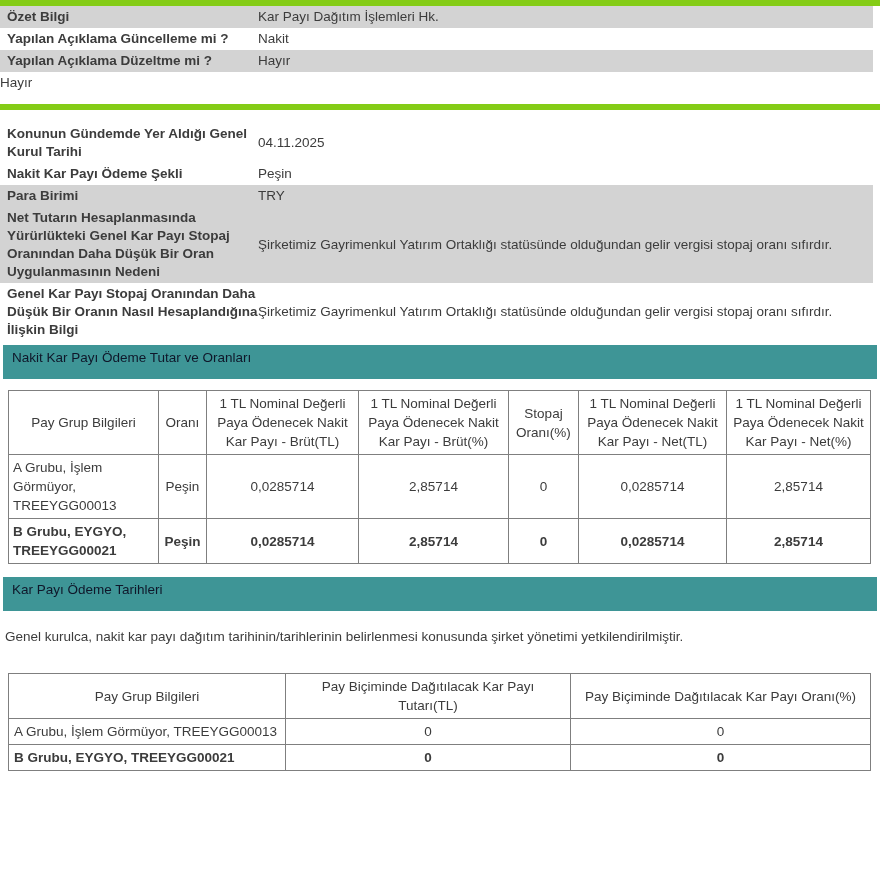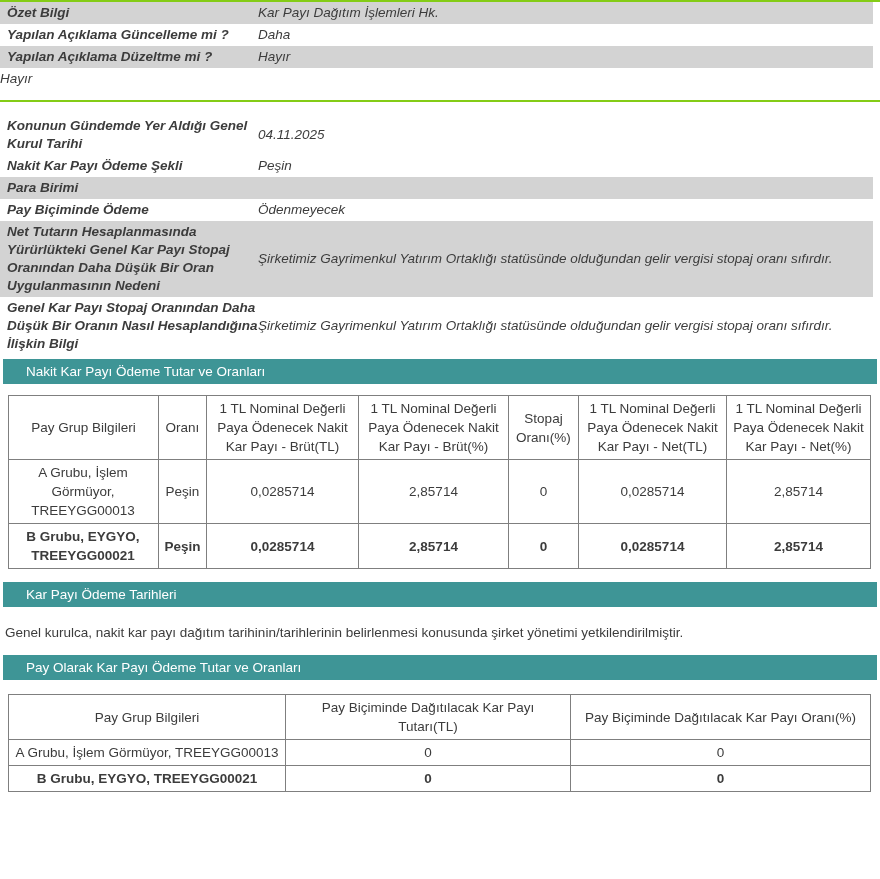--- a/index.html
+++ b/index.html
@@ -6,21 +6,21 @@
   html, body { background: #ffffff; }
   body {
     width: 880px;
     font-family: "Liberation Sans", "DejaVu Sans", sans-serif;
     font-size: 13.5px;
     color: #3c3c3c;
   }
   .page { width: 880px; }
 
   
-  .info-block { border-top: 2px solid #84cc16; font-style: italic; }
+  .info-block { border-top: 6px solid #84cc16; }
   .info-block.first { margin-bottom: 10px; }
   .info-block.second { padding-top: 13px; }
   .info-row {
     display: flex;
     align-items: center;
     min-height: 22px;
     padding: 2px 0;
     margin-right: 7px;
   }
   .info-row.alt { background: #d3d3d3; }
@@ -35,24 +35,24 @@
     flex: 1;
     padding-left: 0;
     margin-left: 0;
     line-height: 18px;
     padding-right: 0;
   }
 
   
   .section-bar {
     background: #3e9596;
-    color: #ffffff;
-    height: 25px;
+    color: #0f172a;
+    height: 34px;
     line-height: 25px;
-    padding-left: 23px;
+    padding-left: 9px;
     margin: 0 3px;
     font-size: 13.5px;
     overflow: hidden;
     white-space: nowrap;
   }
   .bar-cash { margin-top: 4px; }
   .bar-dates { margin-top: 13px; }
   .bar-stock { margin-top: 0; }
 
   
@@ -63,21 +63,21 @@
   }
   th, td {
     border: 1px solid #7f7f7f;
     font-weight: normal;
     vertical-align: middle;
     line-height: 19px;
     padding: 3px 5px;
   }
   th { text-align: center; }
   td { text-align: center; }
-  td.left, th.left { text-align: center; }
+  td.left, th.left { text-align: left; }
   .cash-table { width: 862px; margin-top: 11px; }
   .cash-table th { height: 64px; }
   .cash-table tr.row-a td { height: 62px; }
   .cash-table tr.row-b td { height: 45px; }
   .cash-table td.left { padding-left: 4px; }
   tr.bold td { font-weight: bold; }
 
   .stock-table { width: 862px; margin-top: 14px; }
   .stock-table th { height: 26px; }
   .stock-table td { height: 25px; }
@@ -93,21 +93,21 @@
 
 <div class="page">
 
   <div class="info-block first">
     <div class="info-row alt">
       <div class="info-label">Özet Bilgi</div>
       <div class="info-value">Kar Payı Dağıtım İşlemleri Hk.</div>
     </div>
     <div class="info-row">
       <div class="info-label">Yapılan Açıklama Güncelleme mi ?</div>
-      <div class="info-value">Daha</div>
+      <div class="info-value">Nakit</div>
     </div>
     <div class="info-row alt">
       <div class="info-label">Yapılan Açıklama Düzeltme mi ?</div>
       <div class="info-value">Hayır</div>
     </div>
     <div class="info-row">
       <div class="info-value">Hayır</div>
     </div>
   </div>
 
@@ -115,24 +115,21 @@
     <div class="info-row">
       <div class="info-label">Konunun Gündemde Yer Aldığı Genel Kurul Tarihi</div>
       <div class="info-value">04.11.2025</div>
     </div>
     <div class="info-row">
       <div class="info-label">Nakit Kar Payı Ödeme Şekli</div>
       <div class="info-value">Peşin</div>
     </div>
     <div class="info-row alt">
       <div class="info-label">Para Birimi</div>
-    </div>
-    <div class="info-row">
-      <div class="info-label">Pay Biçiminde Ödeme</div>
-      <div class="info-value">Ödenmeyecek</div>
+      <div class="info-value">TRY</div>
     </div>
     <div class="info-row alt">
       <div class="info-label">Net Tutarın Hesaplanmasında Yürürlükteki Genel Kar Payı Stopaj Oranından Daha Düşük Bir Oran Uygulanmasının Nedeni</div>
       <div class="info-value">Şirketimiz Gayrimenkul Yatırım Ortaklığı statüsünde olduğundan gelir vergisi stopaj oranı sıfırdır.</div>
     </div>
     <div class="info-row">
       <div class="info-label">Genel Kar Payı Stopaj Oranından Daha Düşük Bir Oranın Nasıl Hesaplandığına İlişkin Bilgi</div>
       <div class="info-value">Şirketimiz Gayrimenkul Yatırım Ortaklığı statüsünde olduğundan gelir vergisi stopaj oranı sıfırdır.</div>
     </div>
   </div>
@@ -178,21 +175,20 @@
         <td>0</td>
         <td>0,0285714</td>
         <td>2,85714</td>
       </tr>
     </tbody>
   </table>
 
   <div class="section-bar bar-dates">Kar Payı Ödeme Tarihleri</div>
   <div class="note">Genel kurulca, nakit kar payı dağıtım tarihinin/tarihlerinin belirlenmesi konusunda şirket yönetimi yetkilendirilmiştir.</div>
 
-  <div class="section-bar bar-stock">Pay Olarak Kar Payı Ödeme Tutar ve Oranları</div>
 
   <table class="stock-table">
     <colgroup>
       <col style="width:277px">
         <col style="width:285px">
         <col style="width:300px">
     </colgroup>
     <thead>
       <tr>
         <th>Pay Grup Bilgileri</th>

